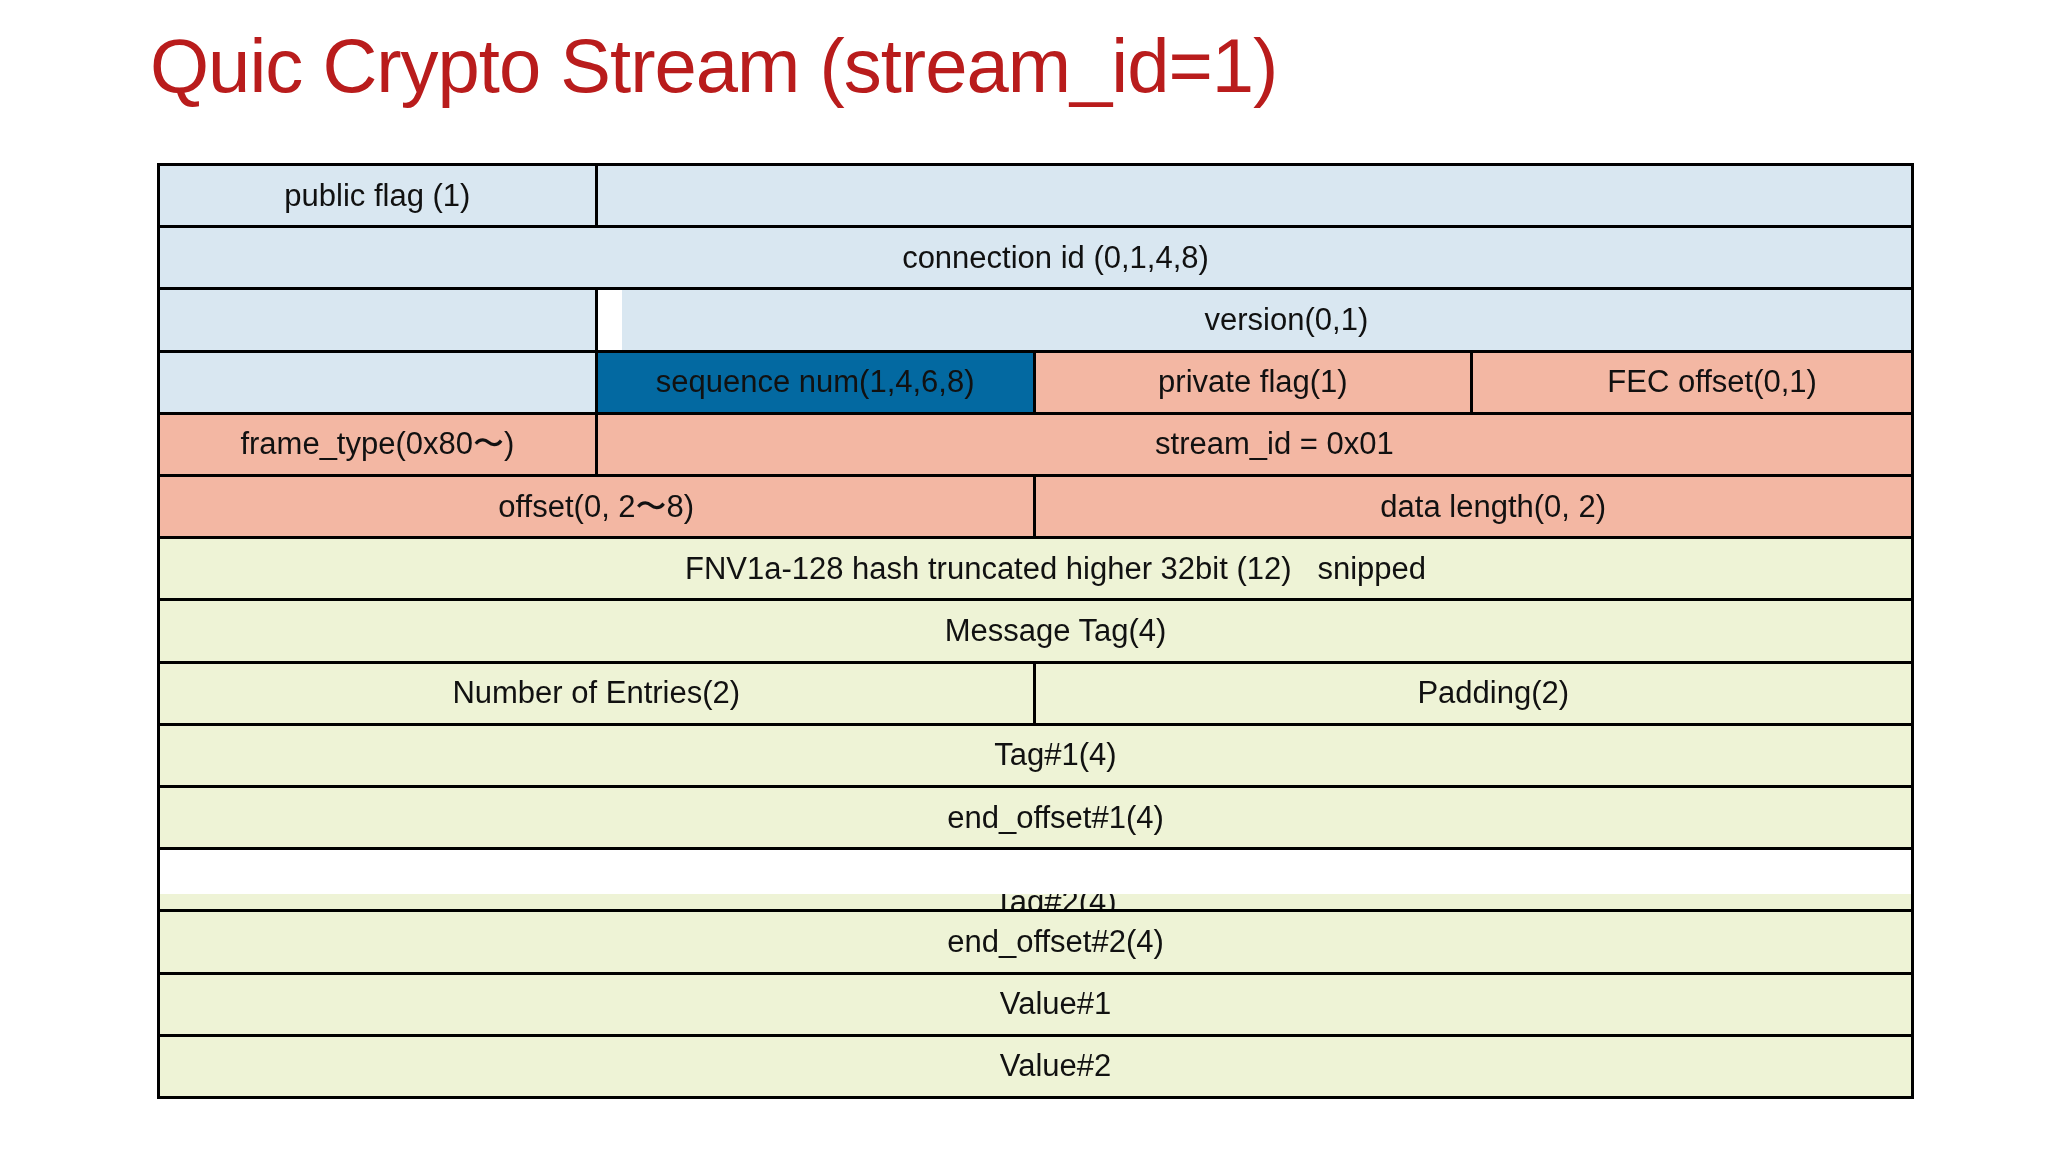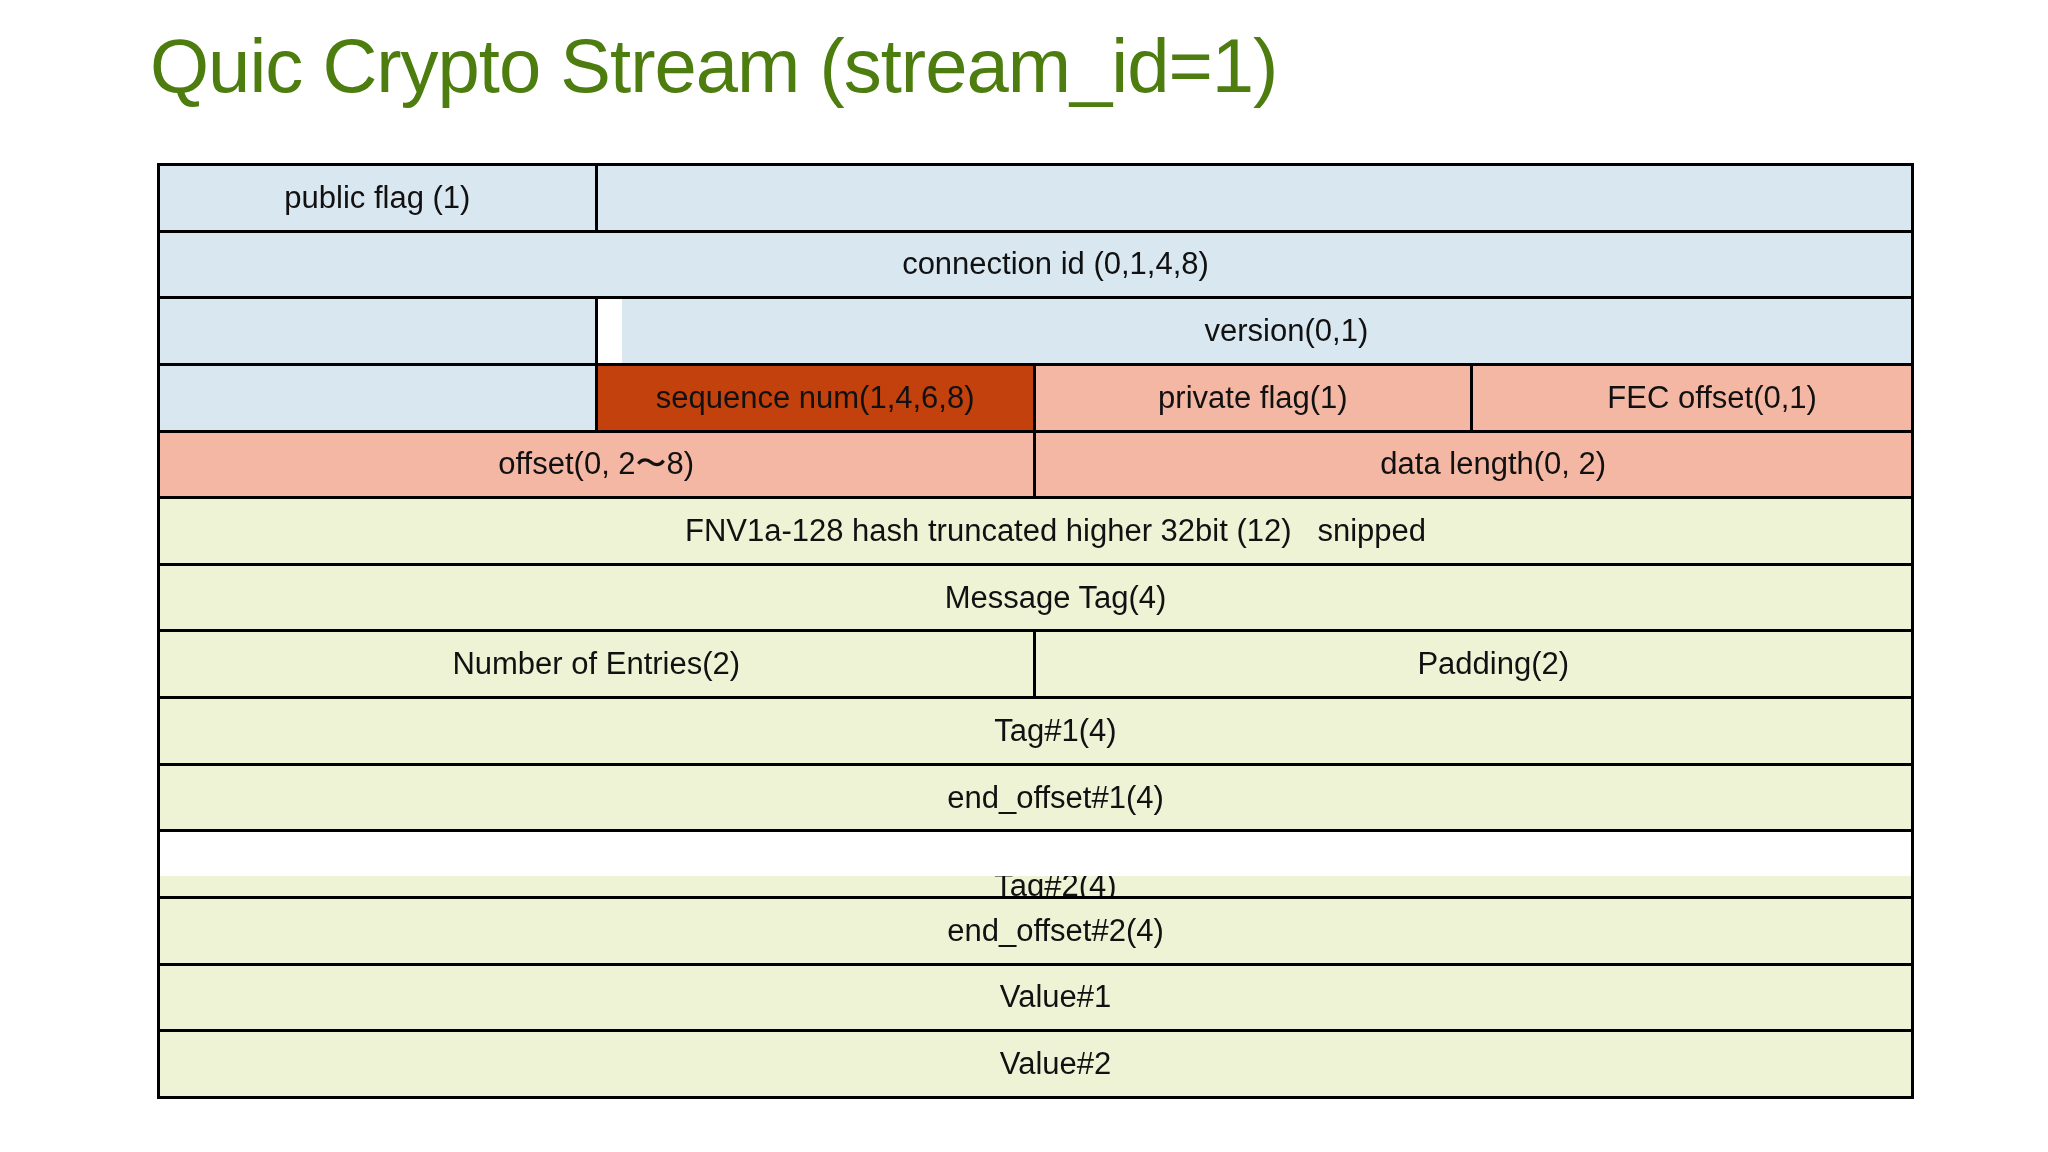--- a/index.html
+++ b/index.html
@@ -17,21 +17,21 @@
     color: #111111;
   }
   .title {
     position: absolute;
     left: 150px;
     top: 22px;
     margin: 0;
     font-size: 76px;
     font-weight: 300;
     letter-spacing: -1px;
-    color: #4d7c0f;
+    color: #b91c1c;
     white-space: nowrap;
   }
   .packet-table {
     position: absolute;
     left: 157px;
     top: 163px;
     width: 1757px;
     height: 936px;
     box-sizing: border-box;
     border: 3px solid #000000;
@@ -76,23 +76,27 @@
       </div>
       <div class="row">
         <div class="cell" style="grid-column: span 4; background: rgb(217, 231, 241);">connection id (0,1,4,8)</div>
       </div>
       <div class="row">
         <div class="cell" style="grid-column: span 1; background: rgb(217, 231, 241);"></div>
         <div class="cell" style="grid-column: span 3; background: rgb(217, 231, 241); margin-left: 24px;">version(0,1)</div>
       </div>
       <div class="row">
         <div class="cell" style="grid-column: span 1; background: rgb(217, 231, 241);"></div>
-        <div class="cell" style="grid-column: span 1; background: #c2410c; text-align: center;">sequence num(1,4,6,8)</div>
+        <div class="cell" style="grid-column: span 1; background: #0369a1; text-align: center;">sequence num(1,4,6,8)</div>
         <div class="cell" style="grid-column: span 1; background: rgb(243, 183, 163);">private flag(1)</div>
         <div class="cell" style="grid-column: span 1; background: rgb(243, 183, 163);">FEC offset(0,1)</div>
+      </div>
+      <div class="row">
+        <div class="cell" style="grid-column: span 1; background: rgb(243, 183, 163);">frame_type(0x80〜)</div>
+        <div class="cell" style="grid-column: span 3; background: rgb(243, 183, 163);">stream_id = 0x01</div>
       </div>
       <div class="row">
         <div class="cell" style="grid-column: span 2; background: rgb(243, 183, 163);">offset(0, 2〜8)</div>
         <div class="cell" style="grid-column: span 2; background: rgb(243, 183, 163);">data length(0, 2)</div>
       </div>
       <div class="row">
         <div class="cell" style="grid-column: span 4; background: rgb(238, 243, 214);">FNV1a-128 hash truncated higher 32bit (12)   snipped</div>
       </div>
       <div class="row">
         <div class="cell" style="grid-column: span 4; background: rgb(238, 243, 214);">Message Tag(4)</div>

